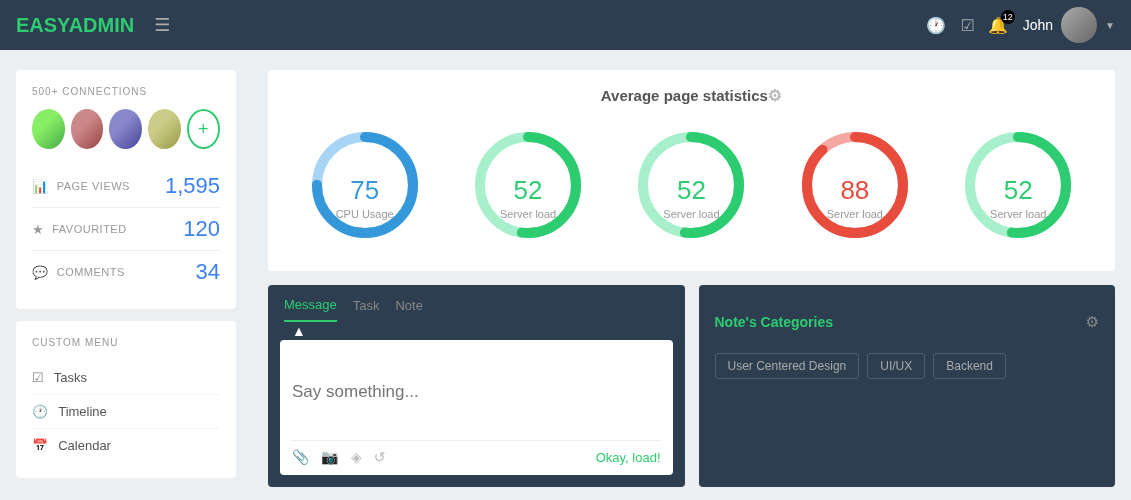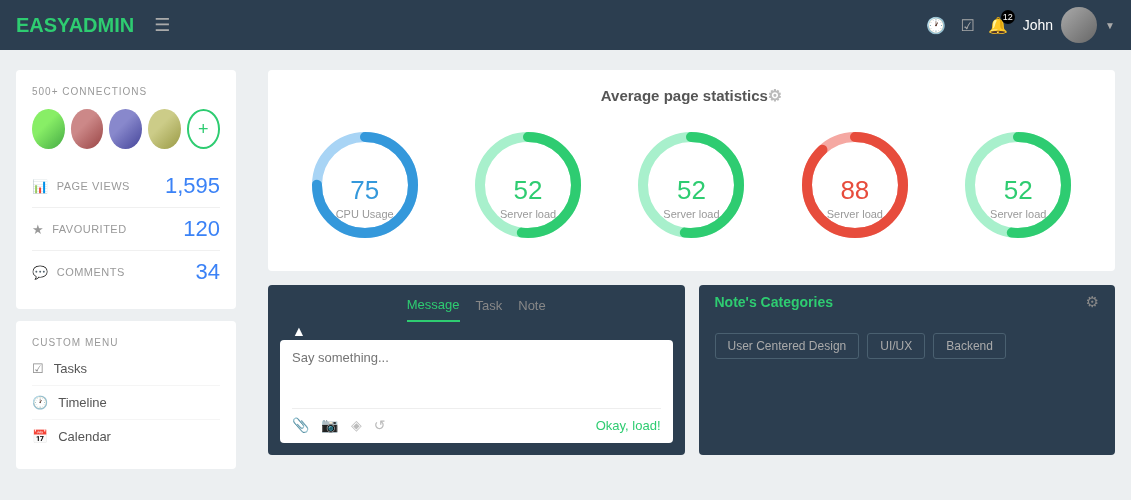--- a/index.html
+++ b/index.html
@@ -56,21 +56,21 @@
       border: 2px solid #2ecc71; color: #2ecc71;
       display: flex; align-items: center; justify-content: center; font-size: 18px; cursor: pointer;
     }
     
     .stats-row { display: flex; align-items: center; justify-content: space-between; padding: 8px 0; border-bottom: 1px solid #f0f0f0; }
     .stats-row:last-child { border-bottom: none; }
     .stats-label { display: flex; align-items: center; gap: 8px; font-size: 11px; color: #999; letter-spacing: 0.5px; }
     .stats-label .ico { font-size: 13px; }
     .stats-value { font-size: 22px; font-weight: 300; color: #3b82f6; }
 
-    .custom-menu-label { font-size: 10px; color: #999; letter-spacing: 1px; margin-bottom: 4px; }
+    .custom-menu-label { font-size: 10px; color: #999; letter-spacing: 1px; margin-bottom: 13px; }
     .menu-item { display: flex; align-items: center; gap: 10px; padding: 9px 0; border-bottom: 1px solid #f5f5f5; font-size: 13px; color: #555; cursor: pointer; }
     .menu-item:last-child { border-bottom: none; }
     .menu-item .ico { font-size: 13px; color: #888; }
 
     
     .main-content { flex: 1; display: flex; flex-direction: column; gap: 14px; }
 
     
     .stats-card { background: #fff; border-radius: 4px; padding: 16px 20px; }
     .stats-card-header { display: flex; justify-content: center; align-items: center; margin-bottom: 10px; font-weight: bold; }
@@ -87,32 +87,32 @@
       margin-top: 12px;
     }
     .gauge-number { font-size: 26px; font-weight: 300; }
     .gauge-sub { font-size: 11px; color: #999; margin-top: 2px; }
 
     
     .bottom-row { display: flex; gap: 14px; }
     .message-card { flex: 1; background: #2c3e50; border-radius: 4px; padding: 0; overflow: hidden; }
     .notes-card { flex: 1; background: #2c3e50; border-radius: 4px; padding: 0; overflow: hidden; }
 
-    .card-tabs { display: flex; align-items: center; padding: 12px 16px 0; gap: 16px; justify-content: center; }
+    .card-tabs { display: flex; align-items: center; padding: 12px 16px 0; gap: 16px; }
     .card-tab { font-size: 13px; color: #888; cursor: pointer; padding-bottom: 8px; }
     .card-tab.active { color: #2ecc71; border-bottom: 2px solid #2ecc71; }
 
     .message-body { background: #fff; margin: 0 12px 12px; border-radius: 4px; padding: 10px 12px; }
-    .message-input { font-size: 13px; color: #7f1d1d; border: none; outline: none; width: 100%; resize: none; height: 50px; font-family: inherit; }
+    .message-input { font-size: 17px; color: #7f1d1d; border: none; outline: none; width: 100%; resize: none; height: 50px; font-family: inherit; margin-top: 32px; }
     .message-toolbar { display: flex; align-items: center; justify-content: space-between; padding: 8px 0 0; border-top: 1px solid #eee; margin-top: 4px; }
     .message-icons { display: flex; gap: 12px; }
     .msg-icon { color: #bbb; font-size: 14px; cursor: pointer; }
     .post-link { color: #2ecc71; font-size: 13px; cursor: pointer; text-decoration: none; }
 
-    .notes-header { display: flex; align-items: center; justify-content: space-between; padding: 8px 16px 10px; }
+    .notes-header { display: flex; align-items: center; justify-content: space-between; padding: 28px 16px 10px; }
     .notes-title { font-size: 14px; color: #2ecc71; font-weight: 600; }
     .notes-gear { color: #888; font-size: 15px; cursor: pointer; }
     .notes-tags { display: flex; flex-wrap: wrap; gap: 8px; padding: 12px 16px 14px; }
     .tag {
       border: 1px solid #4a6070; color: #aaa; font-size: 12px;
       padding: 5px 12px; border-radius: 3px; cursor: pointer;
     }
 
     
     .gauge-svg { transform: rotate(-90deg); }

